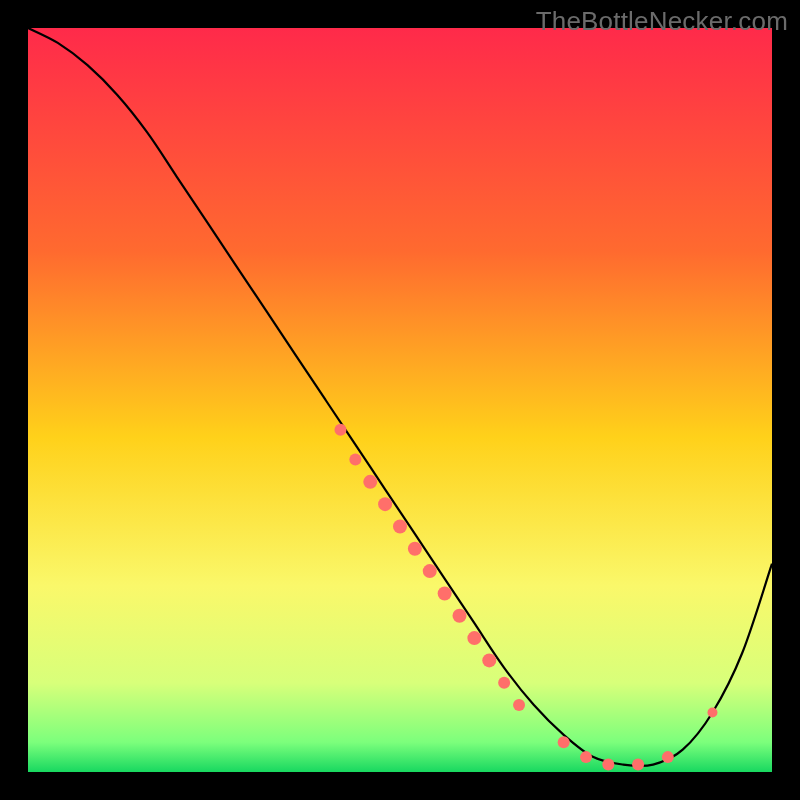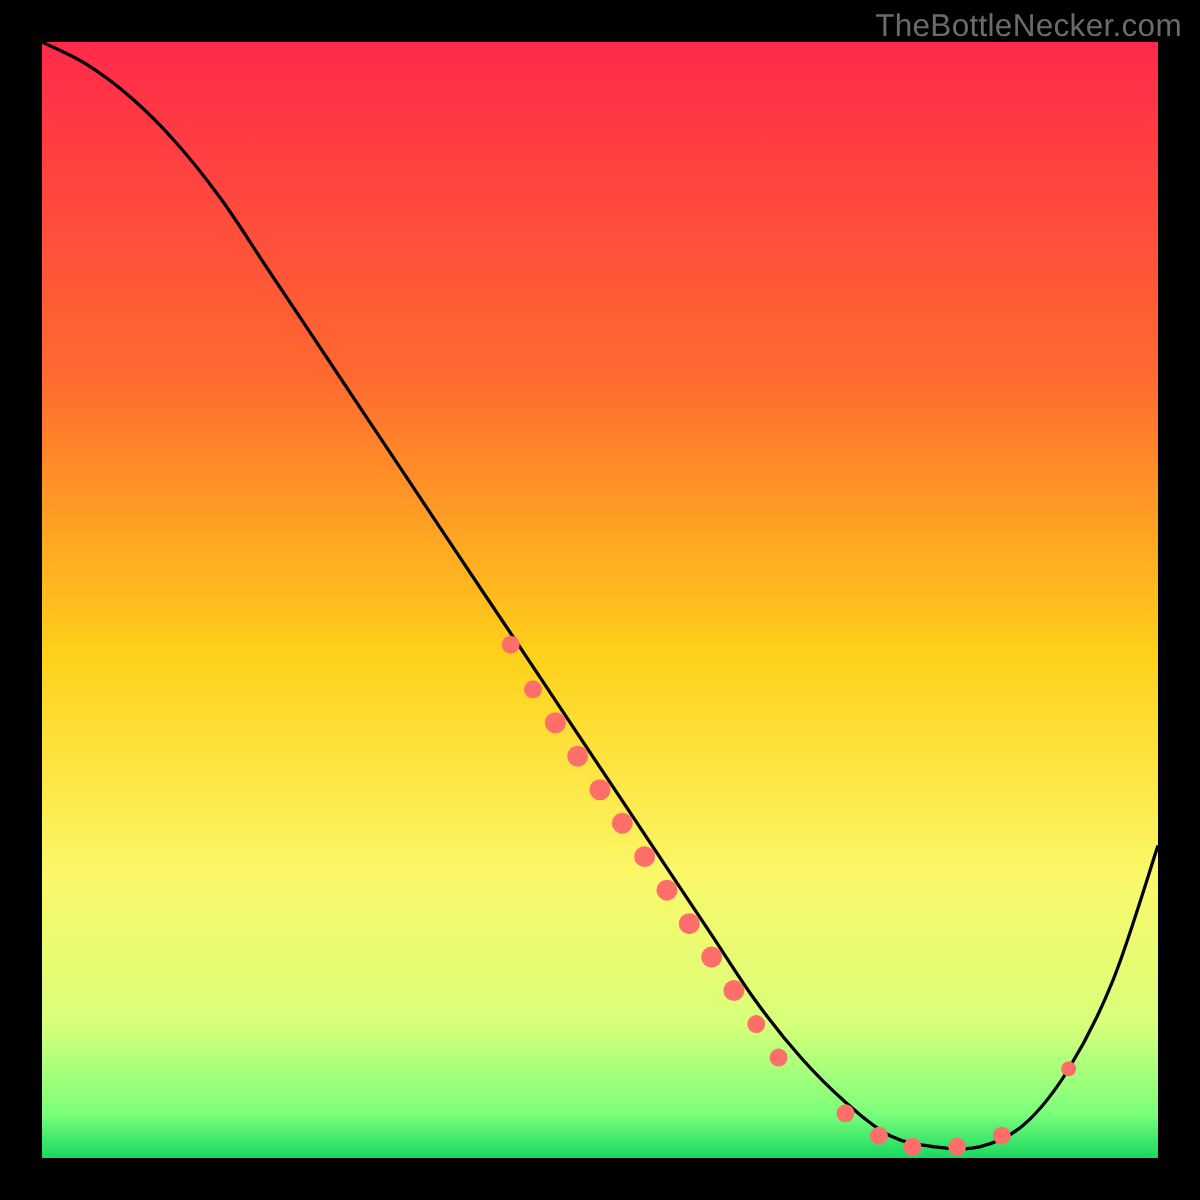--- a/index.html
+++ b/index.html
@@ -9,21 +9,21 @@
     width: 800px;
     height: 800px;
     position: relative;
     font-family: Arial, Helvetica, sans-serif;
   }
   .watermark {
     position: absolute;
     top: 6px;
     right: 12px;
     color: #6b6b6b;
-    font-size: 21px;
+    font-size: 26px;
     font-weight: 500;
     letter-spacing: 0.2px;
     z-index: 10;
     margin-left: 48px;
   }
   .plot-outer {
     position: absolute;
     left: 28px;
     top: 28px;
     width: 744px;

